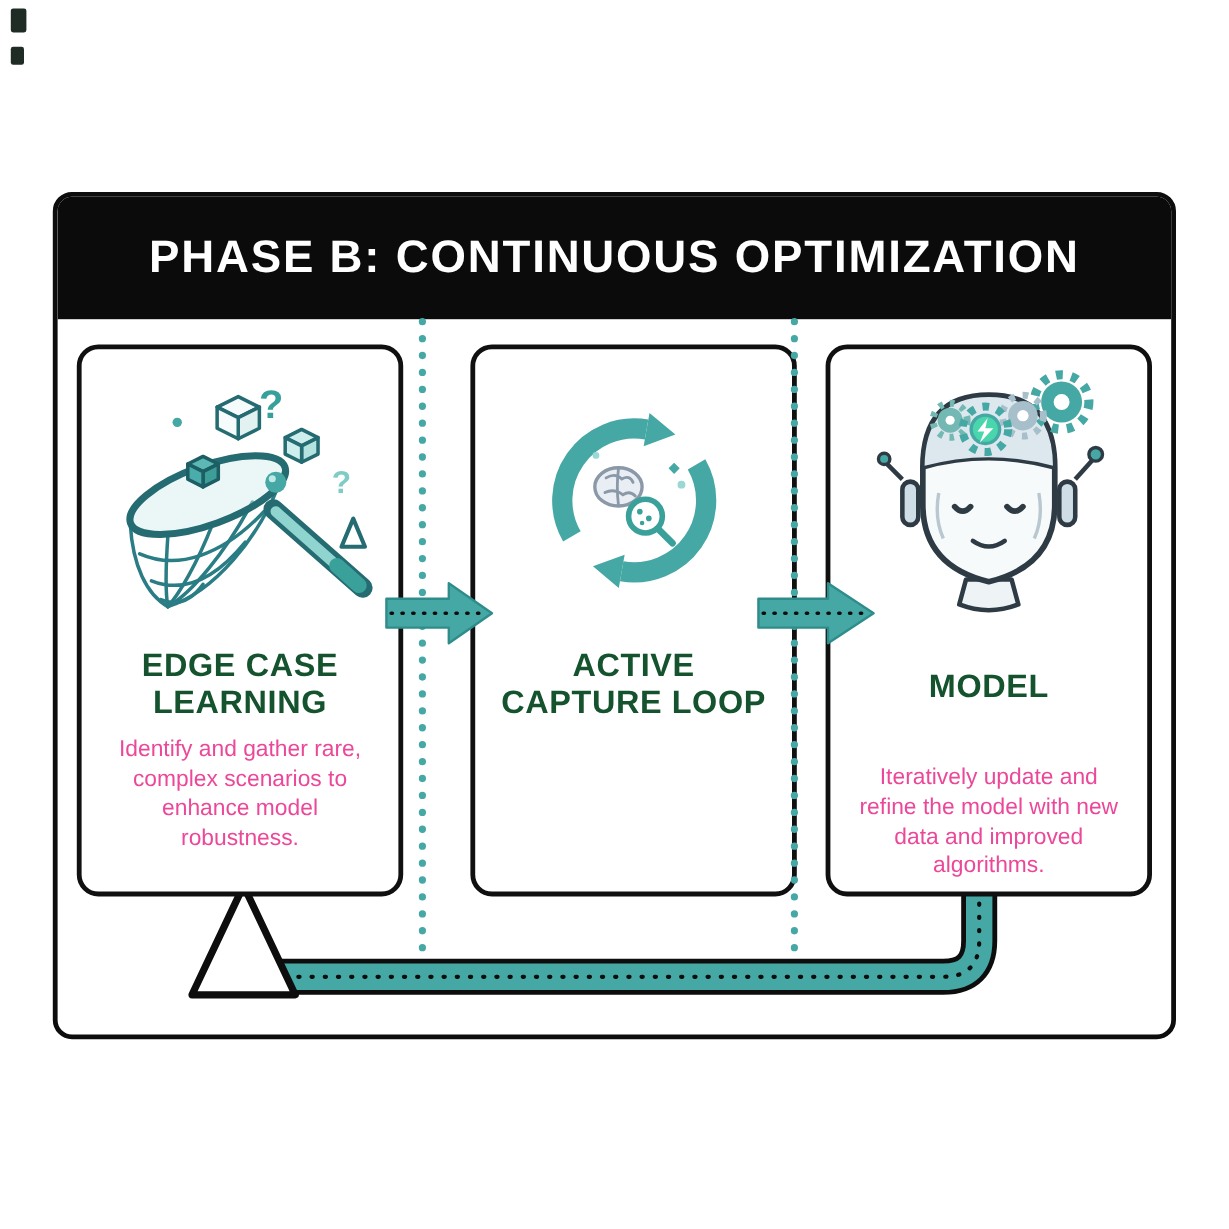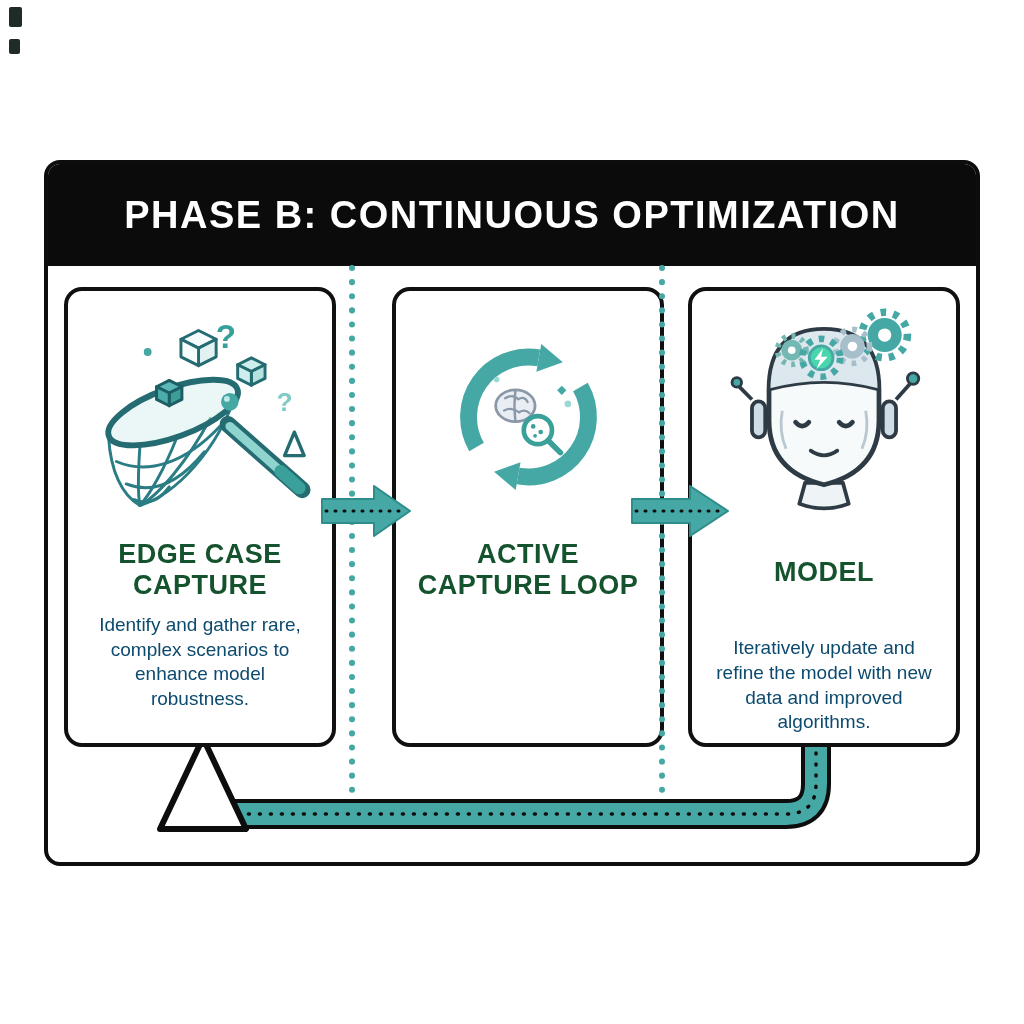--- a/index.html
+++ b/index.html
@@ -17,21 +17,21 @@
   .hdr h1{margin:0;color:#ffffff;font-size:38px;font-weight:800;letter-spacing:1.5px;white-space:nowrap;}
 
   .card{position:absolute;top:287px;width:272px;height:460px;background:#ffffff;
         border:4px solid #101010;border-radius:18px;box-sizing:border-box;z-index:3;
         display:flex;flex-direction:column;align-items:center;padding:8px 10px;}
   .card-1{left:64px;}.card-2{left:392px;}.card-3{left:688px;gap:36px;}
   .icon-box{height:236px;width:100%;display:flex;align-items:center;justify-content:center;}
   .card h2{margin:4px 0 0;font-size:27px;font-weight:800;line-height:1.15;letter-spacing:.5px;
            color:#14532d;text-align:center;}
   .card h2 span{display:block;}
-  .card p{margin:12px 0 0;padding:0 8px;font-size:19px;line-height:1.3;color:#0c4a6e;text-align:center;}
+  .card p{margin:12px 0 0;padding:0 8px;font-size:19px;line-height:1.3;color:#ec4899;text-align:center;}
 
   svg.overlay{position:absolute;left:0;top:0;width:1024px;height:1024px;pointer-events:none;}
   .ov-back{z-index:2;}
   .ov-front{z-index:4;}
 </style>
 </head>
 <body>
 
 <div class="canvas">
 
@@ -84,21 +84,21 @@
         <circle cx="150" cy="97" r="9" fill="#45a8a4"></circle>
         <circle cx="147" cy="94" r="3" fill="#bfe9e6"></circle>
         <circle cx="66" cy="46" r="4" fill="#45a8a4"></circle>
         <polygon points="206,152 226,152 216,128" fill="none" stroke="#256b72" stroke-width="3.5" stroke-linejoin="round"></polygon>
         <text x="146" y="42" font-size="34" font-weight="bold" fill="#38a09b" text-anchor="middle">?</text>
         <text x="206" y="106" font-size="27" font-weight="bold" fill="#7fccc7" text-anchor="middle">?</text>
       </svg>
     </div>
     <h2>
       <span>EDGE CASE</span>
-      <span>CAPTURE</span>
+      <span>LEARNING</span>
     </h2>
     <p>Identify and gather rare, complex scenarios to enhance model robustness.</p>
   </div>
 
   <div class="card card-2">
     <div class="icon-box">
       <svg width="225" height="210" viewBox="0 0 240 220">
         <path d="M 64.6 142 A 64 64 0 0 1 131 47" stroke="#45a8a4" stroke-width="18" fill="none"></path>
         <polygon points="156.6,51.5 128.4,61.8 133.6,32.2" fill="#45a8a4"></polygon>
         <path d="M 175.4 78 A 64 64 0 0 1 108.9 173" stroke="#45a8a4" stroke-width="18" fill="none"></path>

